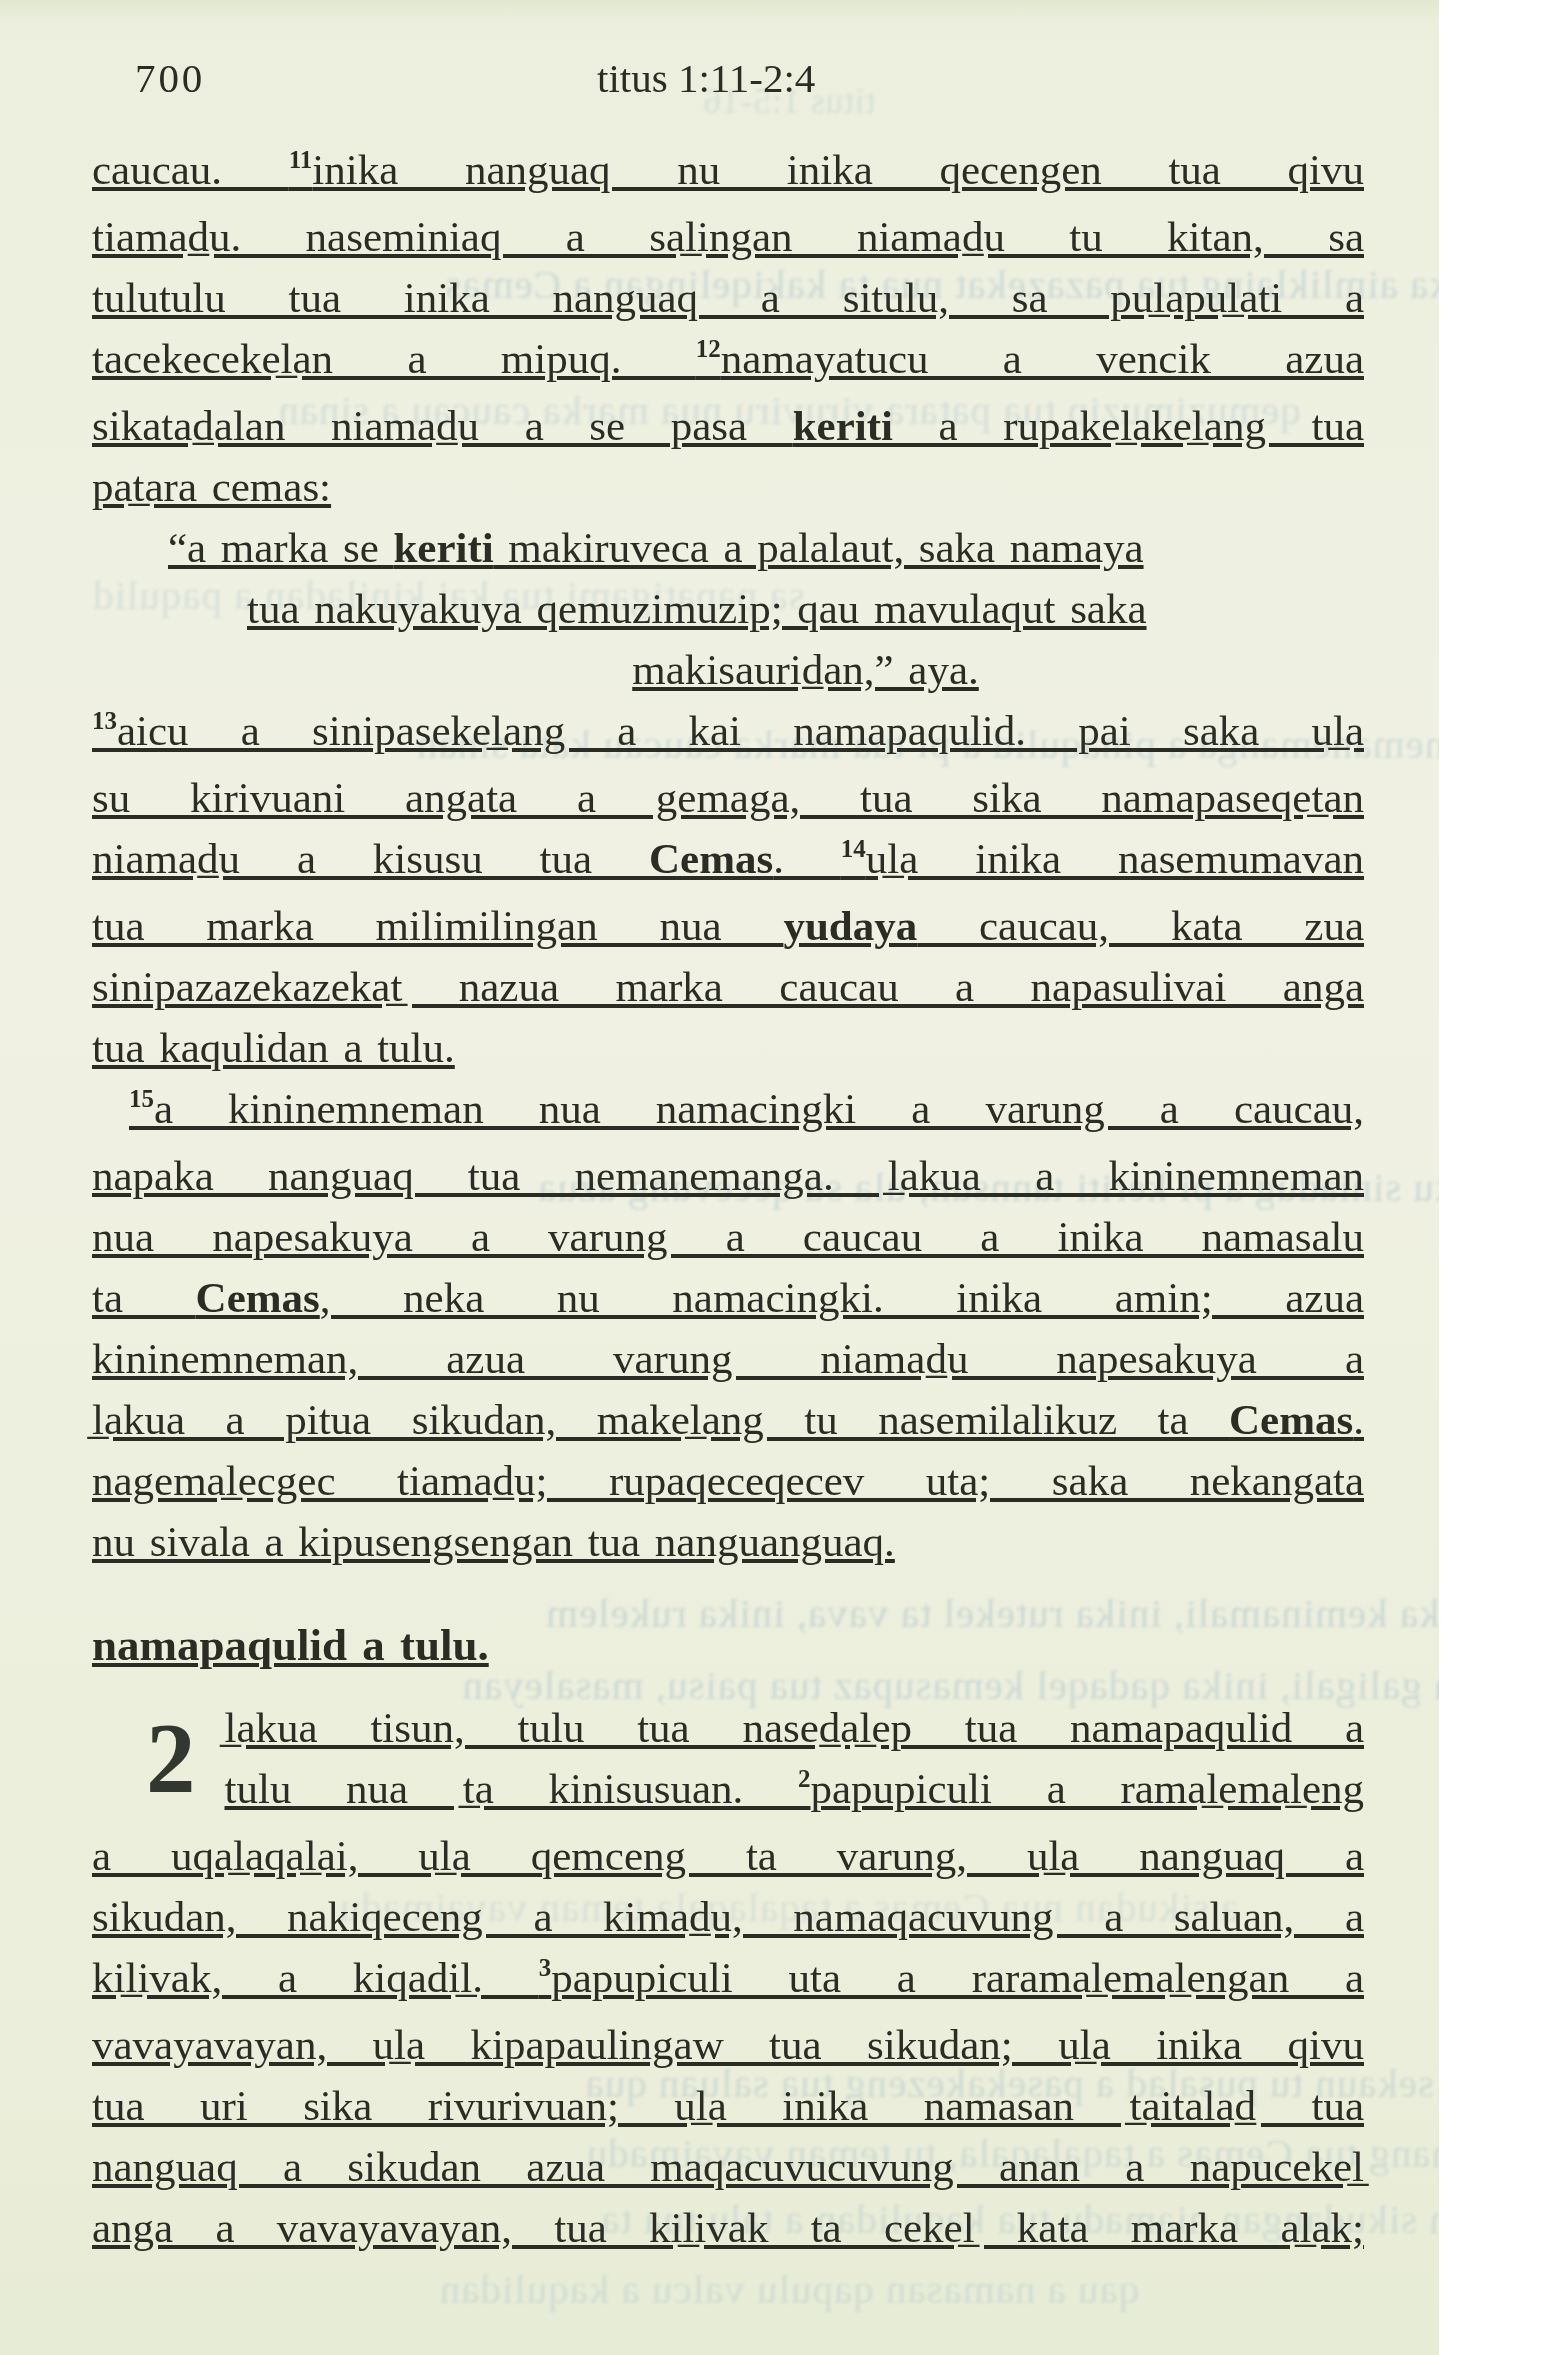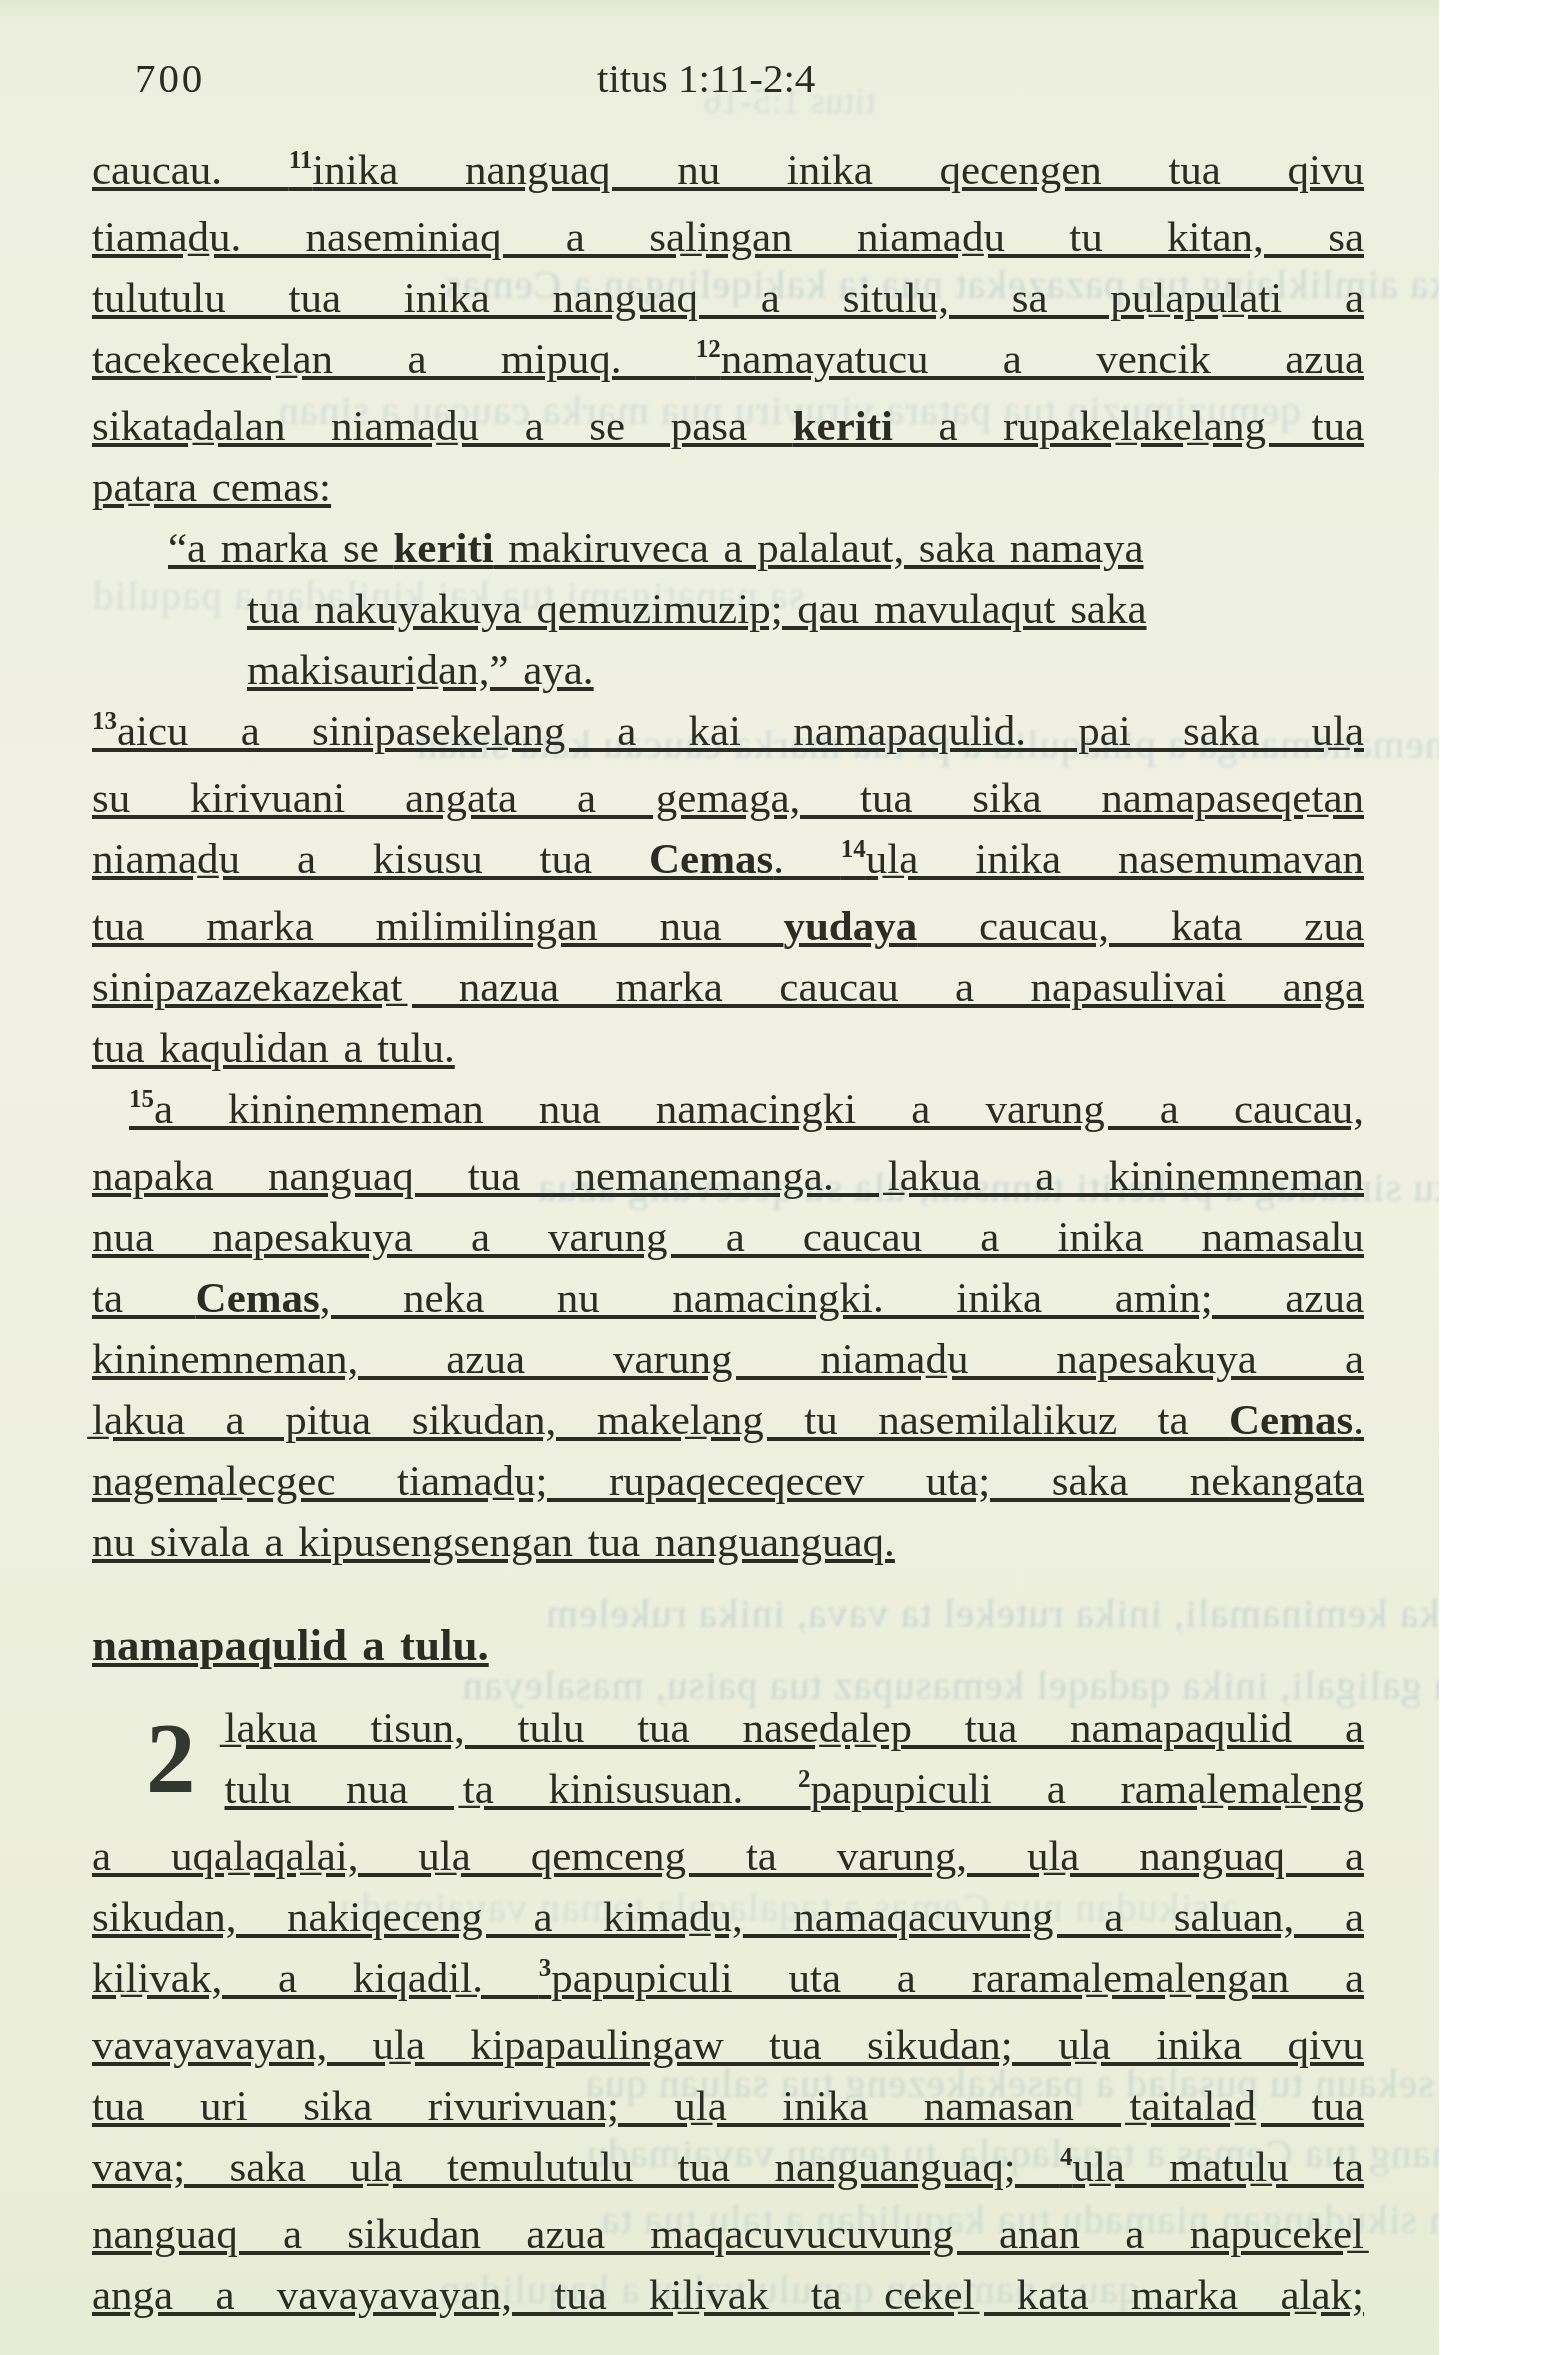--- a/index.html
+++ b/index.html
@@ -61,21 +61,21 @@
         <div class="line j"><span>caucau. </span><sup class="vn">11</sup><span>inika nanguaq nu inika qecengen tua qivu</span></div>
         <div class="line j"><span>tiamad̲u. naseminiaq a sal̲ingan niamad̲u tu kitan, sa</span></div>
         <div class="line j"><span>tulutulu tua inika nanguaq a situlu, sa pul̲apul̲ati a</span></div>
         <div class="line j"><span>tacekecekel̲an a mipuq. </span><sup class="vn">12</sup><span>namayatucu a vencik azua</span></div>
         <div class="line j"><span>sikatad̲alan niamad̲u a se pasa </span><b>keriti</b><span> a rupakel̲akel̲ang tua</span></div>
         <div class="line"><span>pat̲ara cemas:</span></div>
       </div>
       <div class="block quote">
         <div class="line" style="padding-left: 76px;"><span>“a marka se </span><b>keriti</b><span> makiruveca a palalaut, saka namaya</span></div>
         <div class="line" style="padding-left: 155px;"><span>tua nakuyakuya qemuzimuzip; qau mavulaqut saka</span></div>
-        <div class="line" style="padding-left: 155px;"><span>makisaurid̲an,” aya.</span></div>
+        <div class="line" style="padding-left: 155px; text-align: center;"><span>makisaurid̲an,” aya.</span></div>
       </div>
       <div class="block para">
         <div class="line j"><sup class="vn">13</sup><span>aicu a sinipasekel̲ang a kai namapaqulid. pai saka ul̲a</span></div>
         <div class="line j"><span>su kirivuani angata a gemaga, tua sika namapaseqet̲an</span></div>
         <div class="line j"><span>niamad̲u a kisusu tua </span><b>Cemas</b><span>. </span><sup class="vn">14</sup><span>ul̲a inika nasemumavan</span></div>
         <div class="line j"><span>tua marka milimilingan nua </span><b>yudaya</b><span> caucau, kata zua</span></div>
         <div class="line j"><span>sinipazazekazekat̲ nazua marka caucau a napasulivai anga</span></div>
         <div class="line"><span>tua kaqulidan a tulu.</span></div>
       </div>
       <div class="block para">
@@ -93,19 +93,18 @@
       </div>
       <div class="block chapter">
         <span class="dropcap">2</span>
         <div class="line j"><span>l̲akua tisun, tulu tua nased̲al̲ep tua namapaqulid a</span></div>
         <div class="line j"><span>tulu nua t̲a kinisusuan. </span><sup class="vn">2</sup><span>papupiculi a ramal̲emal̲eng</span></div>
         <div class="line j"><span>a uqal̲aqal̲ai, ul̲a qemceng ta varung, ul̲a nanguaq a</span></div>
         <div class="line j"><span>sikudan, nakiqeceng a kimad̲u, namaqacuvung a saluan, a</span></div>
         <div class="line j"><span>kil̲ivak, a kiqadil̲. </span><sup class="vn">3</sup><span>papupiculi uta a raramal̲emal̲engan a</span></div>
         <div class="line j"><span>vavayavayan, ul̲a kipapaulingaw tua sikudan; ul̲a inika qivu</span></div>
         <div class="line j"><span>tua uri sika rivurivuan; ul̲a inika namasan t̲aitalad̲ tua</span></div>
-        <div class="line j"><span>vava; saka ul̲a temulutulu tua nanguanguaq; </span><sup class="vn">4</sup><span>ul̲a matul̲u ta</span></div>
         <div class="line j"><span>nanguaq a sikudan azua maqacuvucuvung anan a napucekel̲</span></div>
         <div class="line j"><span>anga a vavayavayan, tua kil̲ivak ta cekel̲ kata marka al̲ak;</span></div>
       </div>
     </div>
 </div>
 
 
 </body></html>

